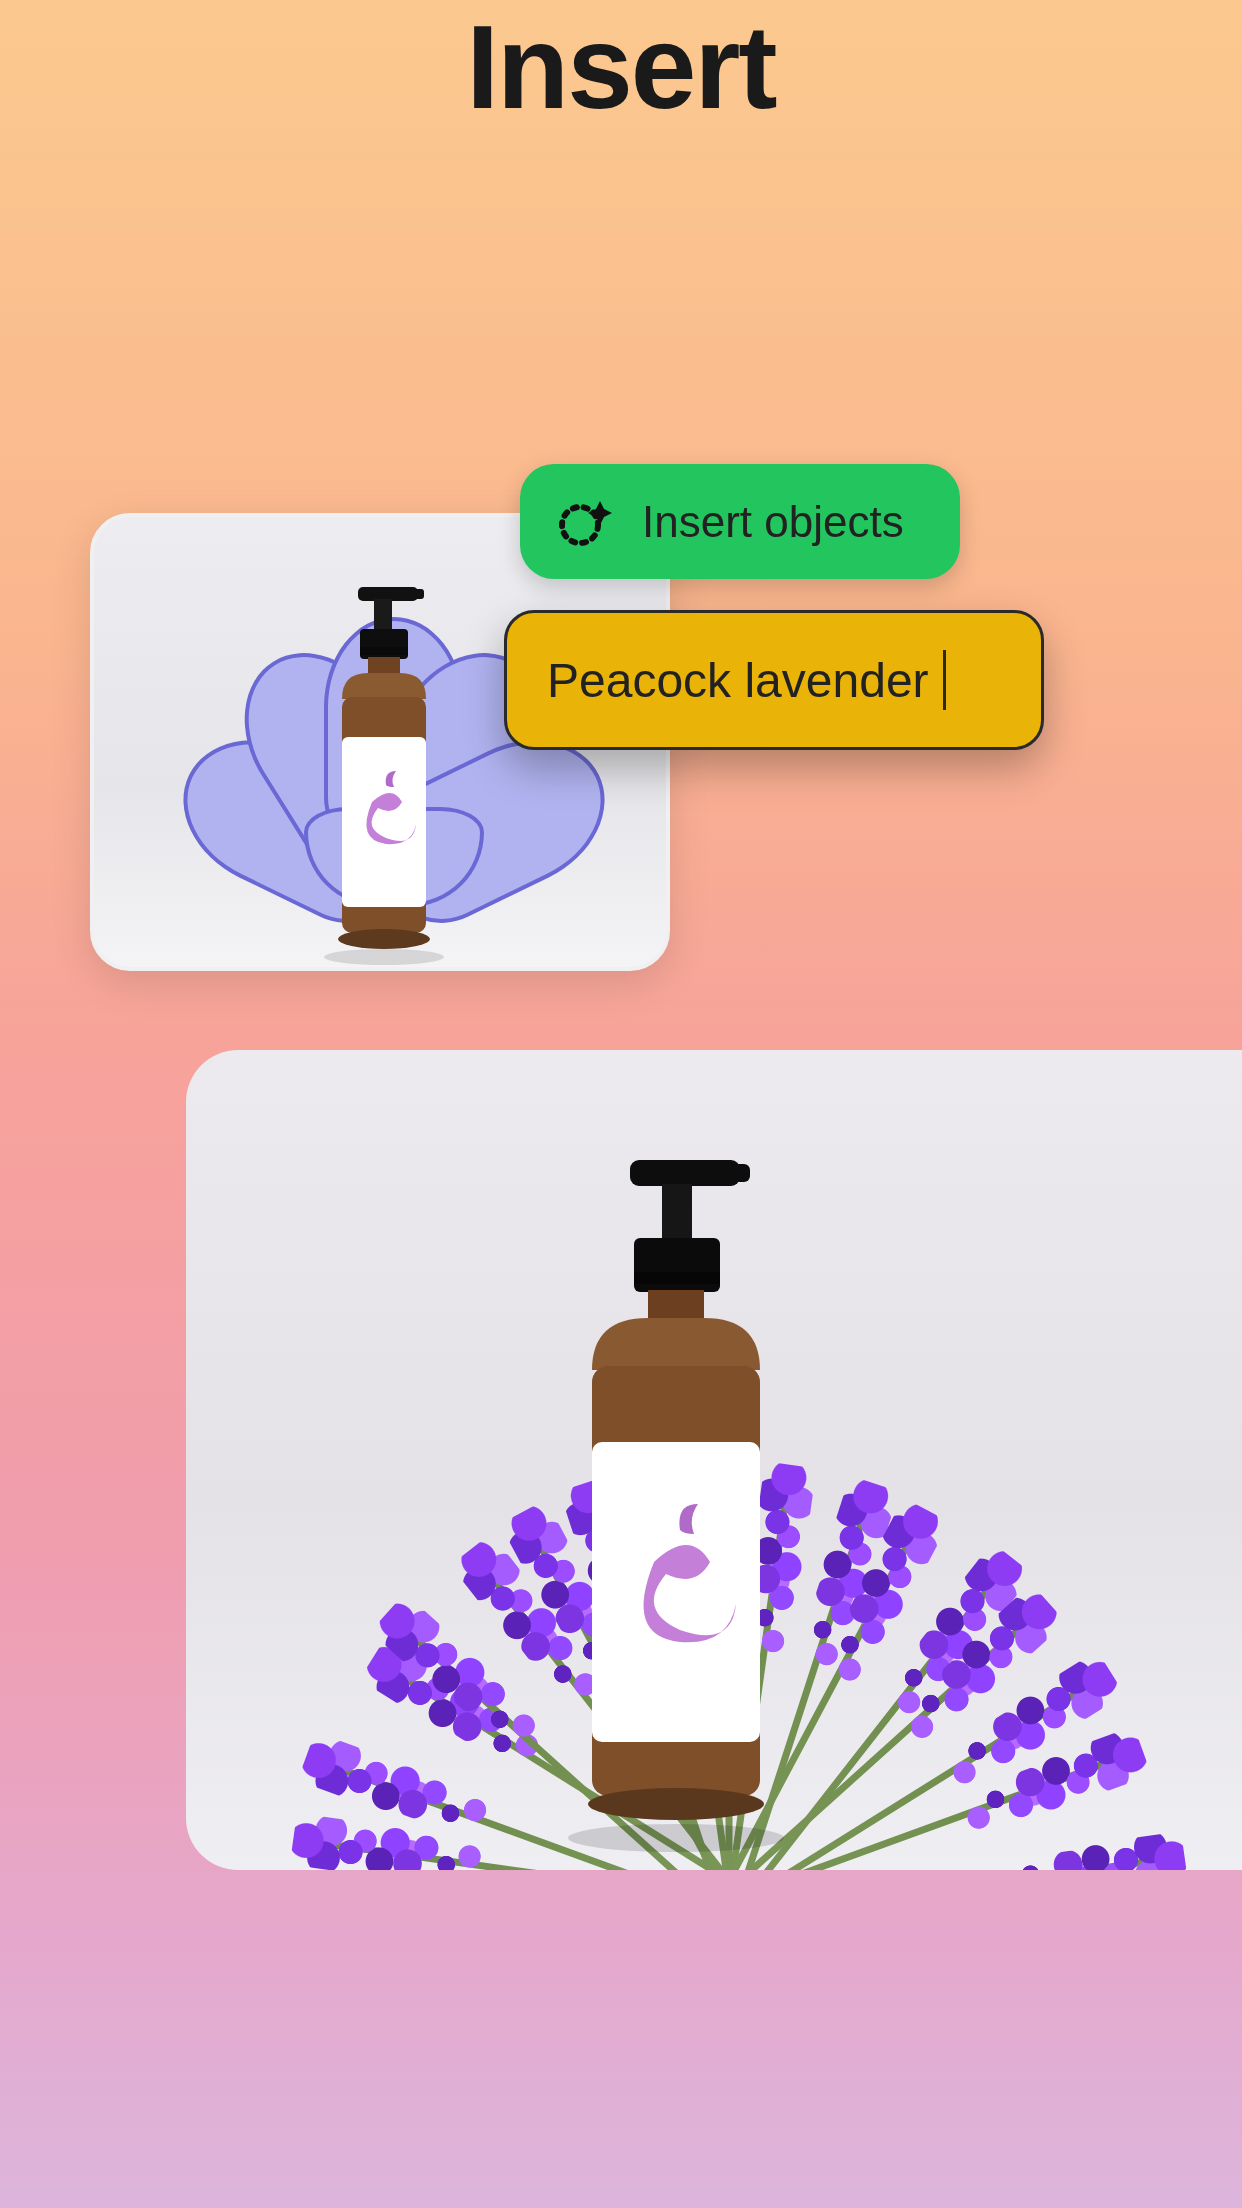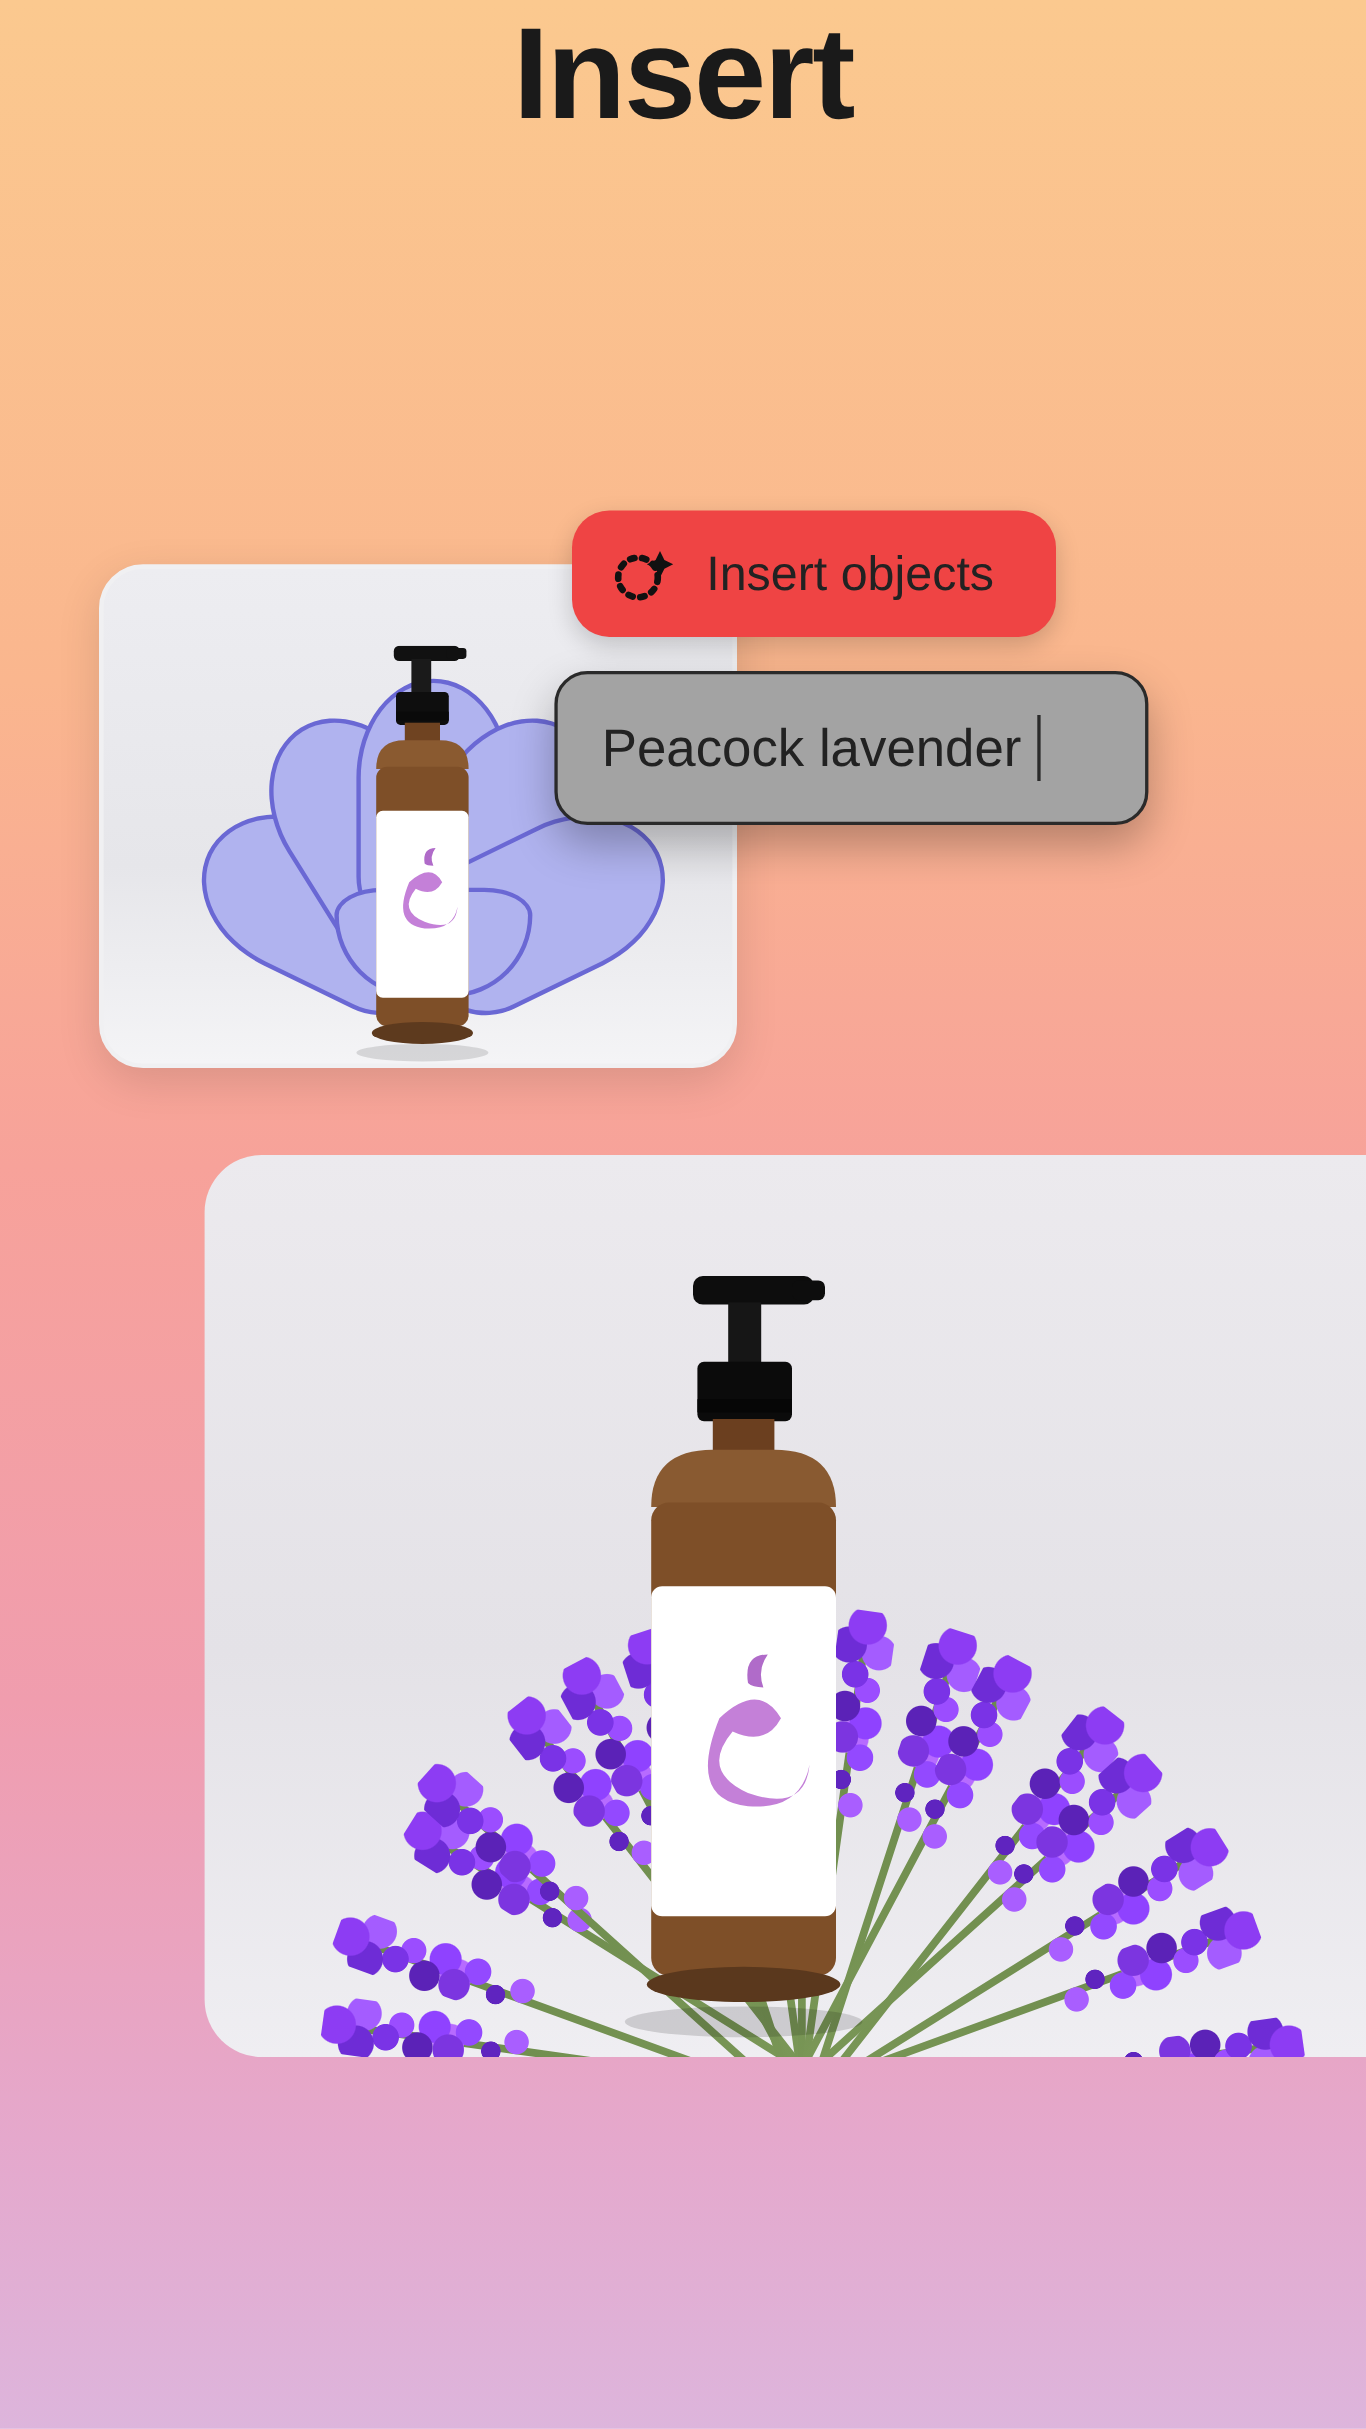--- a/index.html
+++ b/index.html
@@ -86,21 +86,21 @@
       height: 380px;
     }
 
     
     .pill-btn {
       position: absolute;
       left: 520px;
       top: 464px;
       width: 440px;
       height: 115px;
-      background: #ef4444;
+      background: #22c55e;
       border-radius: 34px;
       box-shadow: 0 8px 22px rgba(0,0,0,0.18);
       display: flex;
       align-items: center;
       gap: 28px;
       padding: 0 36px;
       cursor: pointer;
     }
     .pill-btn .label {
       font-size: 44px;
@@ -113,21 +113,21 @@
       flex-shrink: 0;
     }
 
     
     .text-input {
       position: absolute;
       left: 504px;
       top: 610px;
       width: 540px;
       height: 140px;
-      background: #a3a3a3;
+      background: #eab308;
       border: 3px solid #2a2a2a;
       border-radius: 30px;
       box-shadow: 0 18px 40px rgba(0,0,0,0.28);
       display: flex;
       align-items: center;
       padding: 0 40px;
     }
     .text-input .value {
       font-size: 48px;
       color: #222;

